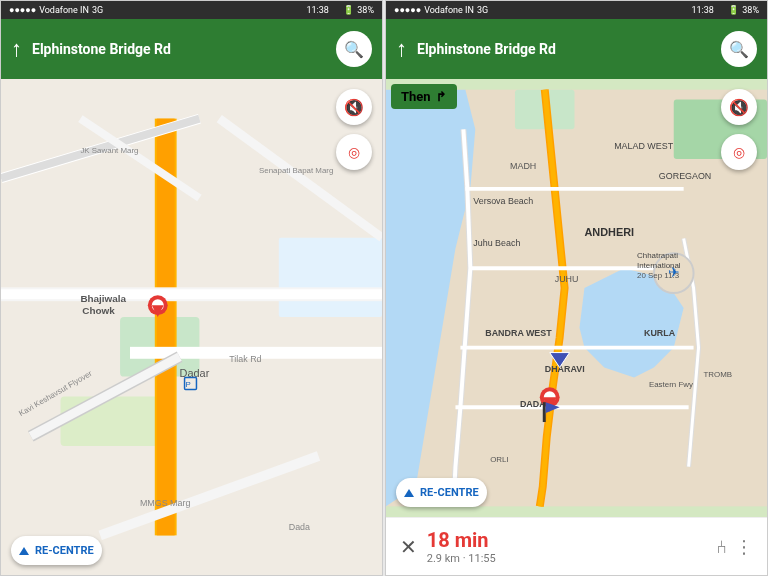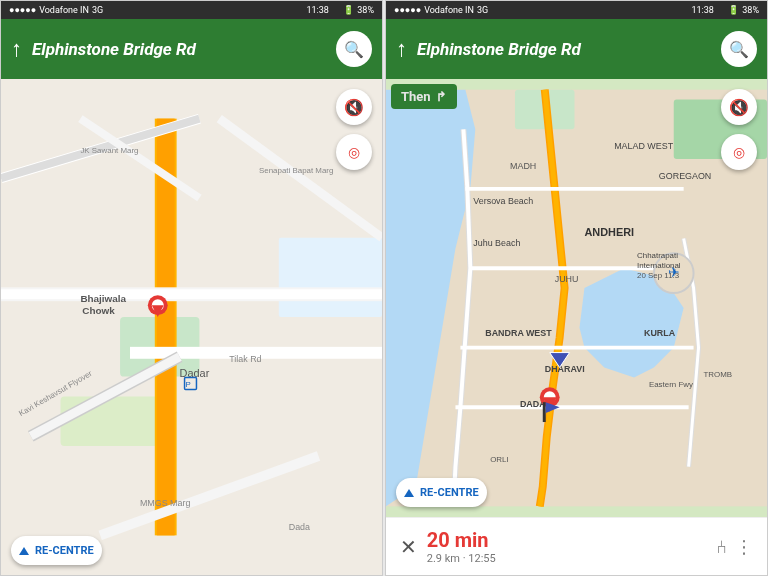--- a/index.html
+++ b/index.html
@@ -71,26 +71,25 @@
     }
 
     .nav-arrow {
       font-size: 22px;
       color: #fff;
       margin-right: 10px;
       flex-shrink: 0;
     }
 
     .nav-title {
-      font-size: 17px;
+      font-size: 14px;
       font-weight: bold;
       color: #fff;
       flex: 1;
       line-height: 1.2;
-      font-style: italic;
     }
 
     .search-btn {
       width: 36px;
       height: 36px;
       background: #fff;
       border-radius: 50%;
       display: flex;
       align-items: center;
       justify-content: center;
@@ -180,21 +179,21 @@
       border-right: 5px solid transparent;
       border-bottom: 8px solid #1565C0;
     }
 
     
     .then-banner {
       position: absolute;
       top: 5px;
       left: 5px;
       background: #2e7d32;
-      color: #e5e5e5;
+      color: #000000;
       padding: 5px 10px;
       border-radius: 4px;
       font-size: 13px;
       font-weight: bold;
       display: flex;
       align-items: flex-end;
       gap: 5px;
       z-index: 5;
     }
 
@@ -436,22 +435,22 @@
 
       <div class="recentre-btn">
         <div class="recentre-triangle"></div>
         <span>RE-CENTRE</span>
       </div>
     </div>
 
     <div class="bottom-bar">
       <span class="close-btn">✕</span>
       <div class="route-info">
-        <div class="route-time">20 min</div>
-        <div class="route-details">2.9 km · 12:55</div>
+        <div class="route-time">18 min</div>
+        <div class="route-details">2.9 km · 11:55</div>
       </div>
       <div class="route-actions">
         <span style="cursor:pointer;">⑃</span>
         <span style="cursor:pointer;">⋮</span>
       </div>
     </div>
   </div>
 
 </div>
 

